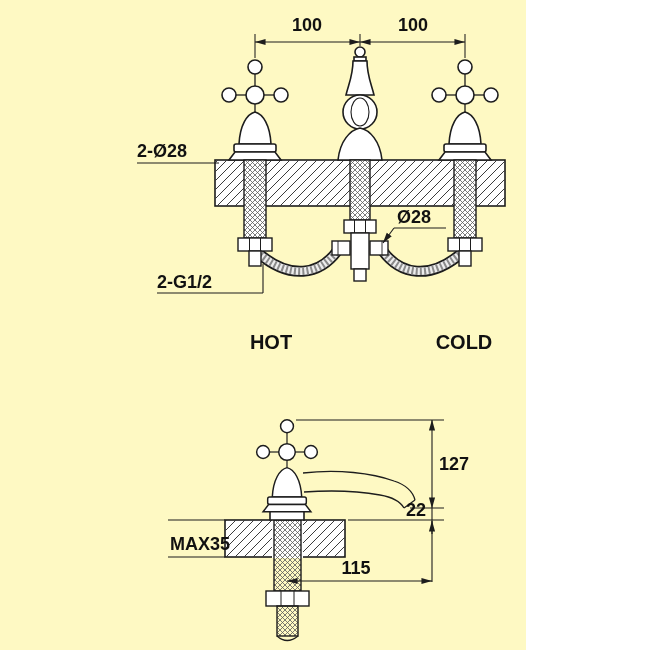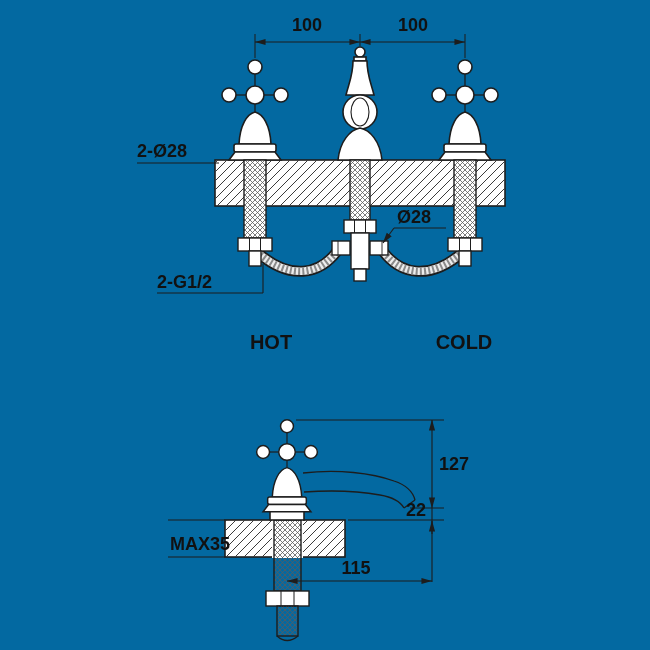--- a/index.html
+++ b/index.html
@@ -1,19 +1,19 @@
 <!DOCTYPE html>
 <html><head>
 <meta charset="utf-8">
 <style>
   html,body{margin:0;padding:0;background:#ffffff;}
   .canvas{
     position:relative;
-    width:650px;height:650px;
-    background:#0369a1;
+    width:526px;height:650px;
+    background:#fef9c3;
     font-family:"Liberation Sans", sans-serif;
     overflow:hidden;
   }
   svg{display:block;}
   .outline{fill:#ffffff;stroke:#1d1d1d;stroke-width:1.6;}
   .thin{fill:none;stroke:#1d1d1d;stroke-width:1.3;}
   .dim{stroke:#1d1d1d;stroke-width:1.1;fill:none;}
   .ext{stroke:#1d1d1d;stroke-width:1.05;fill:none;}
   .dim-text{
     font-family:"Liberation Sans", sans-serif;

